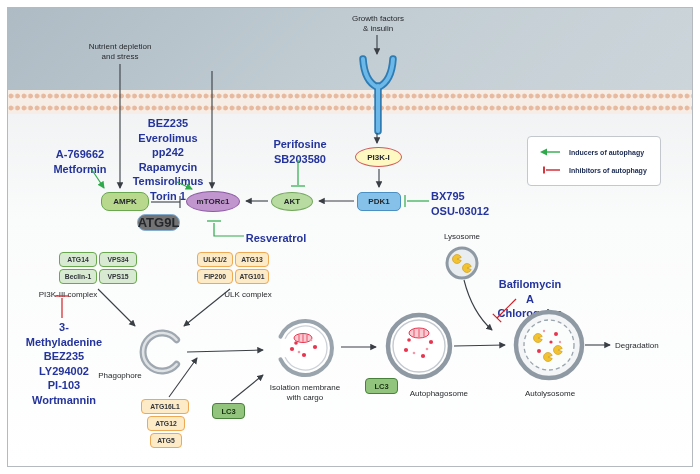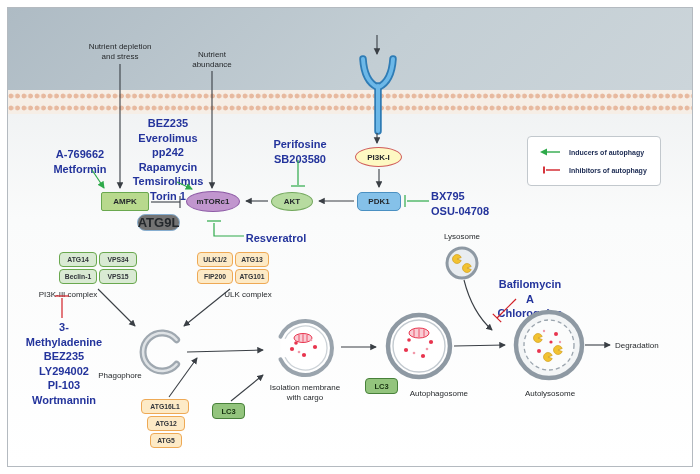--- a/index.html
+++ b/index.html
@@ -42,21 +42,21 @@
   #lbl-deg{left:615px;top:341px;width:62px;text-align:left;}
 
   #drug-mtor{left:130px;top:116px;width:76px;}
   #drug-ampk{left:48px;top:147px;width:64px;}
   #drug-akt{left:270px;top:137px;width:60px;}
   #drug-pdk1{left:431px;top:189px;width:62px;text-align:left;}
   #drug-resv{left:245px;top:231px;width:62px;text-align:center;}
   #drug-pi3k{left:22px;top:320px;width:84px;}
   #drug-fusion{left:496px;top:277px;width:68px;}
 
-  #ampk{left:101px;top:192px;width:48px;height:19px;background:#b8d98d;border:1.2px solid #6aa84f;border-radius:2px;}
+  #ampk{left:101px;top:192px;width:48px;height:19px;background:#b8d98d;border:1.2px solid #6aa84f;border-radius:8px;}
   #mtorc1{left:186px;top:191px;width:54px;height:21px;background:#c196ce;border:1.2px solid #8e5ba6;border-radius:50%;}
   #akt{left:271px;top:192px;width:42px;height:19px;background:#b7dba0;border:1.2px solid #74a85e;border-radius:50%;}
   #pi3k1{left:355px;top:147px;width:47px;height:20px;background:#fef9c3;border:1.2px solid #cf5b5b;border-radius:50%;}
   #pdk1{left:357px;top:192px;width:44px;height:19px;background:#85c1e9;border:1.2px solid #4a90c2;border-radius:5px;}
   #atg9l{left:137px;top:214px;width:43px;height:17px;background:#737373;border:1.2px solid #86aed1;border-radius:9px;font-size:13px;}
 
   #ulk1{left:197px;top:252px;width:36px;height:15px;}
   #atg13{left:235px;top:252px;width:34px;height:15px;}
   #fip200{left:197px;top:269px;width:36px;height:15px;}
   #atg101{left:235px;top:269px;width:34px;height:15px;}
@@ -82,22 +82,22 @@
 <body>
 
 <div class="canvas">
 
   <div class="bg-extra"></div>
   <div class="bg-membrane"></div>
   <div class="bg-cyto"></div>
 
   <div class="lbl" id="lbl-nd">Nutrient depletion
 and stress</div>
-  <div class="lbl" id="lbl-na">Nutrient
-abundance</div>
+  <div class="lbl" id="lbl-gf">Growth factors
+&amp; insulin</div>
   <div class="lbl" id="lbl-ulkc">ULK complex</div>
   <div class="lbl" id="lbl-pi3kc">PI3K-III complex</div>
   <div class="lbl" id="lbl-phago">Phagophore</div>
   <div class="lbl" id="lbl-iso">Isolation membrane
 with cargo</div>
   <div class="lbl" id="lbl-auto">Autophagosome</div>
   <div class="lbl" id="lbl-autol">Autolysosome</div>
   <div class="lbl" id="lbl-lyso">Lysosome</div>
   <div class="lbl" id="lbl-deg">Degradation</div>
 
@@ -105,21 +105,21 @@
 Everolimus
 pp242
 Rapamycin
 Temsirolimus
 Torin 1</div>
   <div class="drug" id="drug-ampk">A-769662
 Metformin</div>
   <div class="drug" id="drug-akt">Perifosine
 SB203580</div>
   <div class="drug" id="drug-pdk1">BX795
-OSU-04708</div>
+OSU-03012</div>
   <div class="drug" id="drug-resv">Resveratrol</div>
   <div class="drug" id="drug-pi3k">3-Methyladenine
 BEZ235
 LY294002
 PI-103
 Wortmannin</div>
   <div class="drug" id="drug-fusion">Bafilomycin A
 Chloroquine</div>
 
   <div class="node" id="ampk">AMPK</div>

